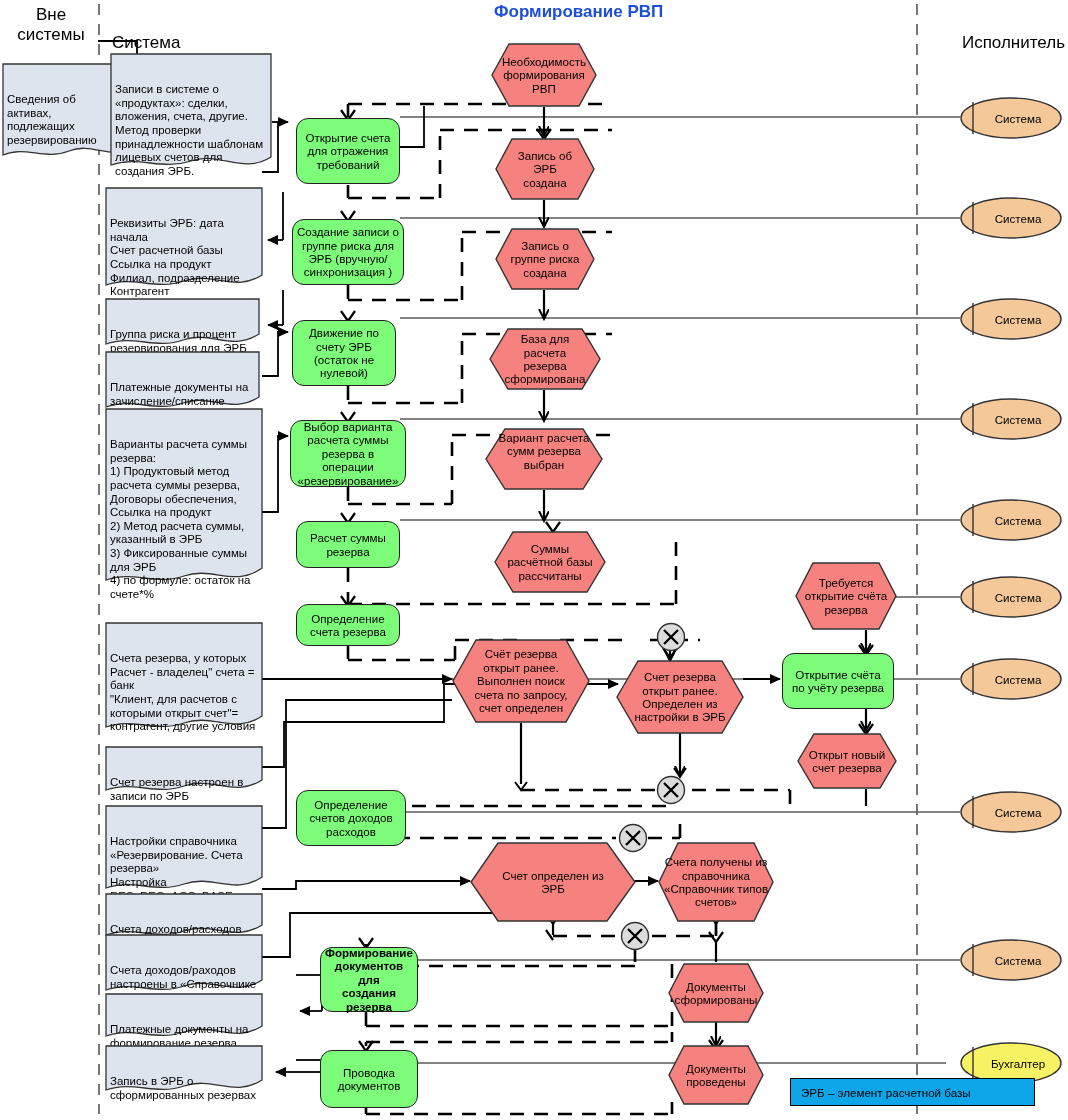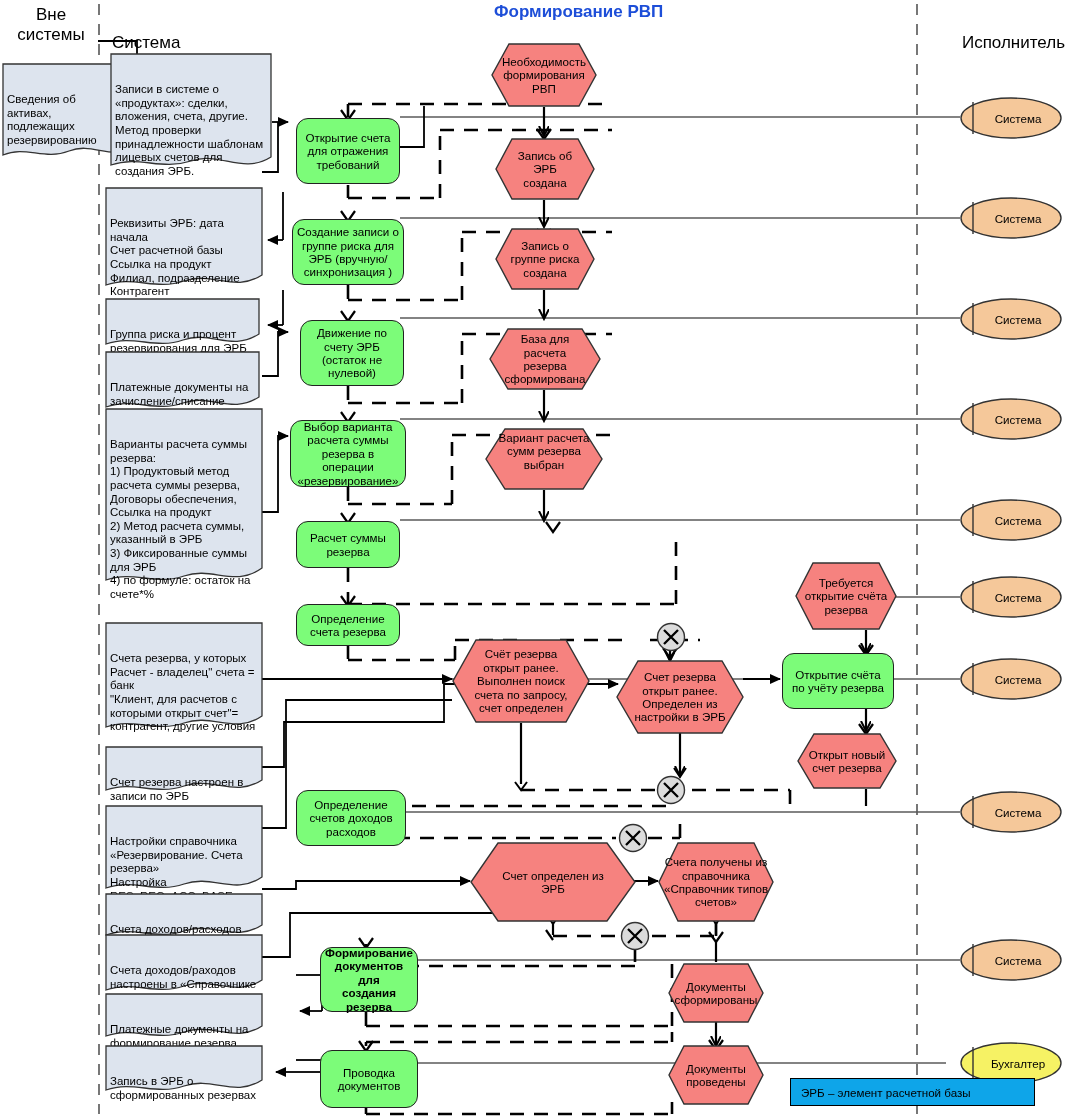--- a/index.html
+++ b/index.html
@@ -427,21 +427,21 @@
 сформированных резервах</div>
   </div>
 
   <div class="proc" style="left:296px;top:118px;width:104px;height:66px;white-space:pre-line;">Открытие счета
 для отражения
 требований</div>
   <div class="proc" style="left:292px;top:219px;width:112px;height:66px;white-space:pre-line;">Создание записи о
 группе риска для
 ЭРБ (вручную/
 синхронизация )</div>
-  <div class="proc" style="left:300px;top:320px;width:104px;height:66px;white-space:pre-line;">Движение по
+  <div class="proc" style="left:292px;top:320px;width:104px;height:66px;white-space:pre-line;">Движение по
 счету ЭРБ
 (остаток не
 нулевой)</div>
   <div class="proc" style="left:290px;top:420px;width:116px;height:67px;white-space:pre-line;">Выбор варианта
 расчета суммы
 резерва в операции
 «резервирование»</div>
   <div class="proc" style="left:296px;top:521px;width:104px;height:47px;white-space:pre-line;">Расчет суммы
 резерва</div>
   <div class="proc" style="left:296px;top:604px;width:104px;height:42px;white-space:pre-line;">Определение
@@ -495,20 +495,28 @@
 
   <div class="hexwrap" style="left:485px;top:428px;width:118px;height:46px;">
     <svg width="118" height="62" viewBox="0 0 118 62">
         <path d="M20,1 L98,1 L117,31 L98,61 L20,61 L1,31 Z" fill="#f6827f" stroke="#333" stroke-width="1.4"></path>
       </svg>
     <div class="hextext" style="white-space:pre-line;padding:2px 8px;">Вариант расчета
 сумм резерва
 выбран</div>
   </div>
 
+  <div class="hexwrap" style="left:494px;top:531px;width:112px;height:62px;">
+    <svg width="112" height="62" viewBox="0 0 112 62">
+        <path d="M19,1 L93,1 L111,31 L93,61 L19,61 L1,31 Z" fill="#f6827f" stroke="#333" stroke-width="1.4"></path>
+      </svg>
+    <div class="hextext" style="white-space:pre-line;padding:2px 6px;">Суммы
+расчётной базы
+рассчитаны</div>
+  </div>
 
   <div class="hexwrap" style="left:795px;top:562px;width:102px;height:68px;">
     <svg width="102" height="68" viewBox="0 0 102 68">
         <path d="M18,1 L84,1 L101,34 L84,67 L18,67 L1,34 Z" fill="#f6827f" stroke="#333" stroke-width="1.4"></path>
       </svg>
     <div class="hextext" style="white-space:pre-line;padding:2px 6px;">Требуется
 открытие счёта
 резерва</div>
   </div>
 

